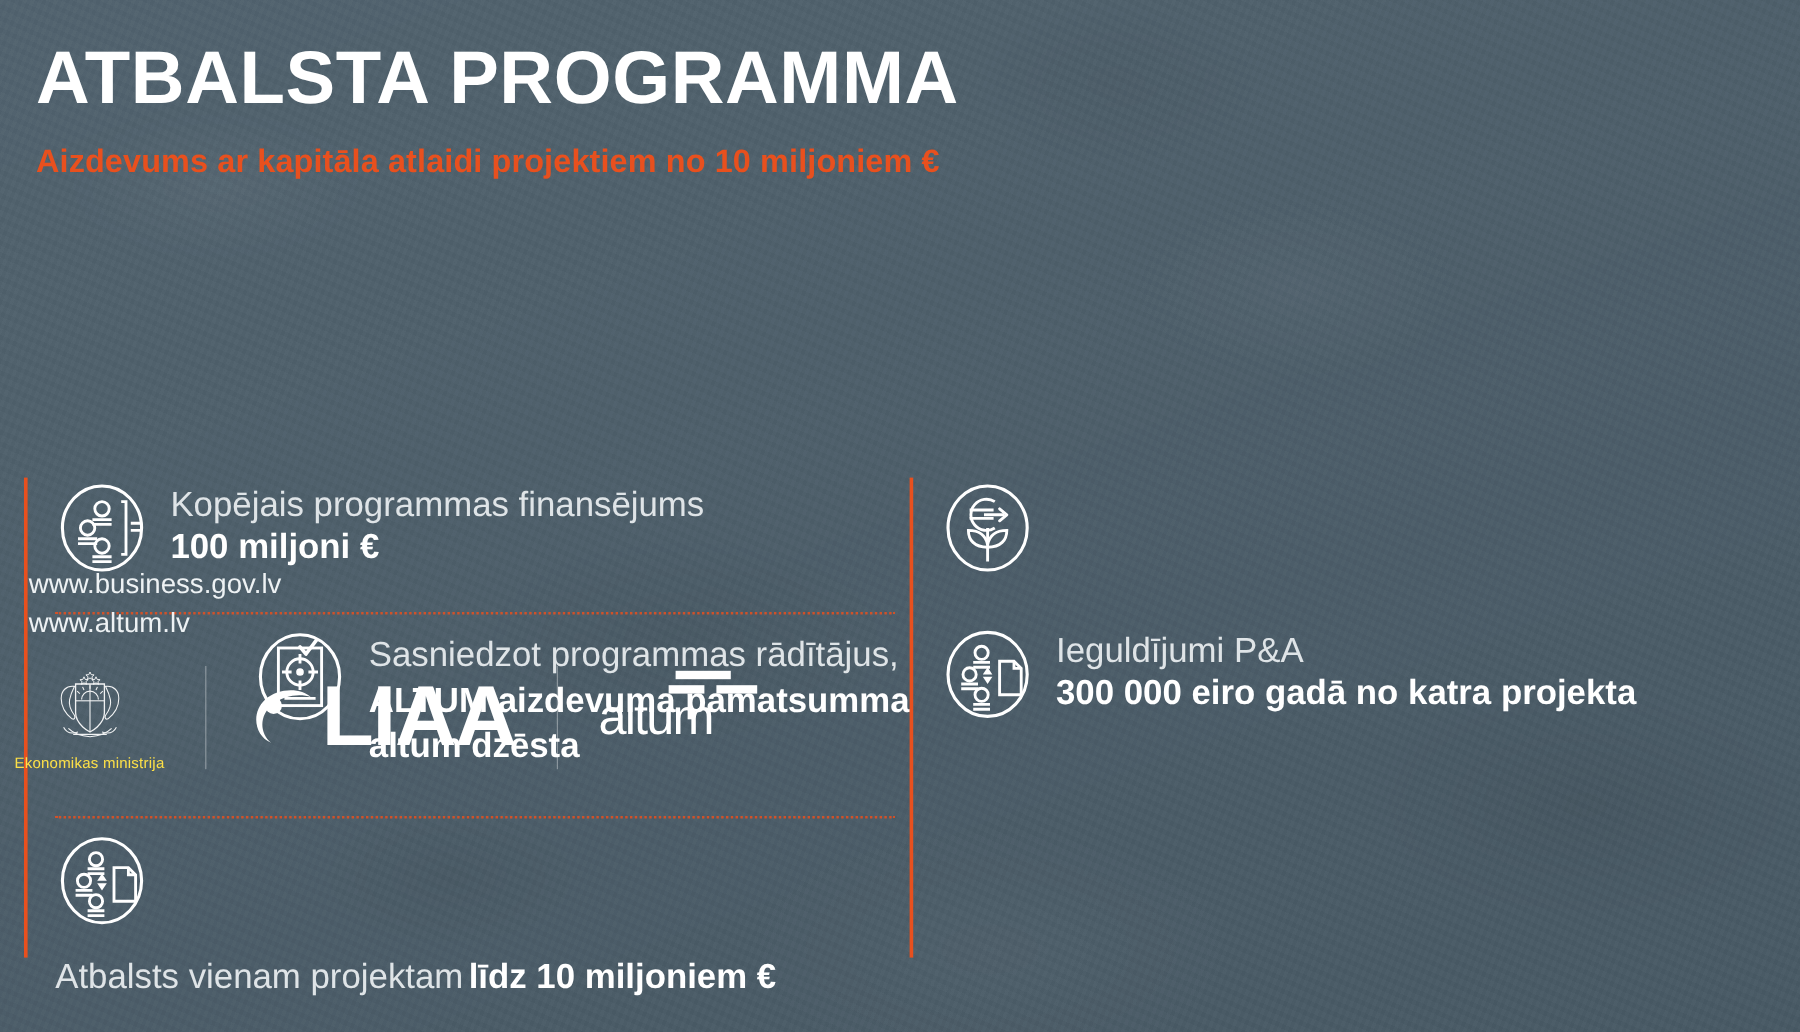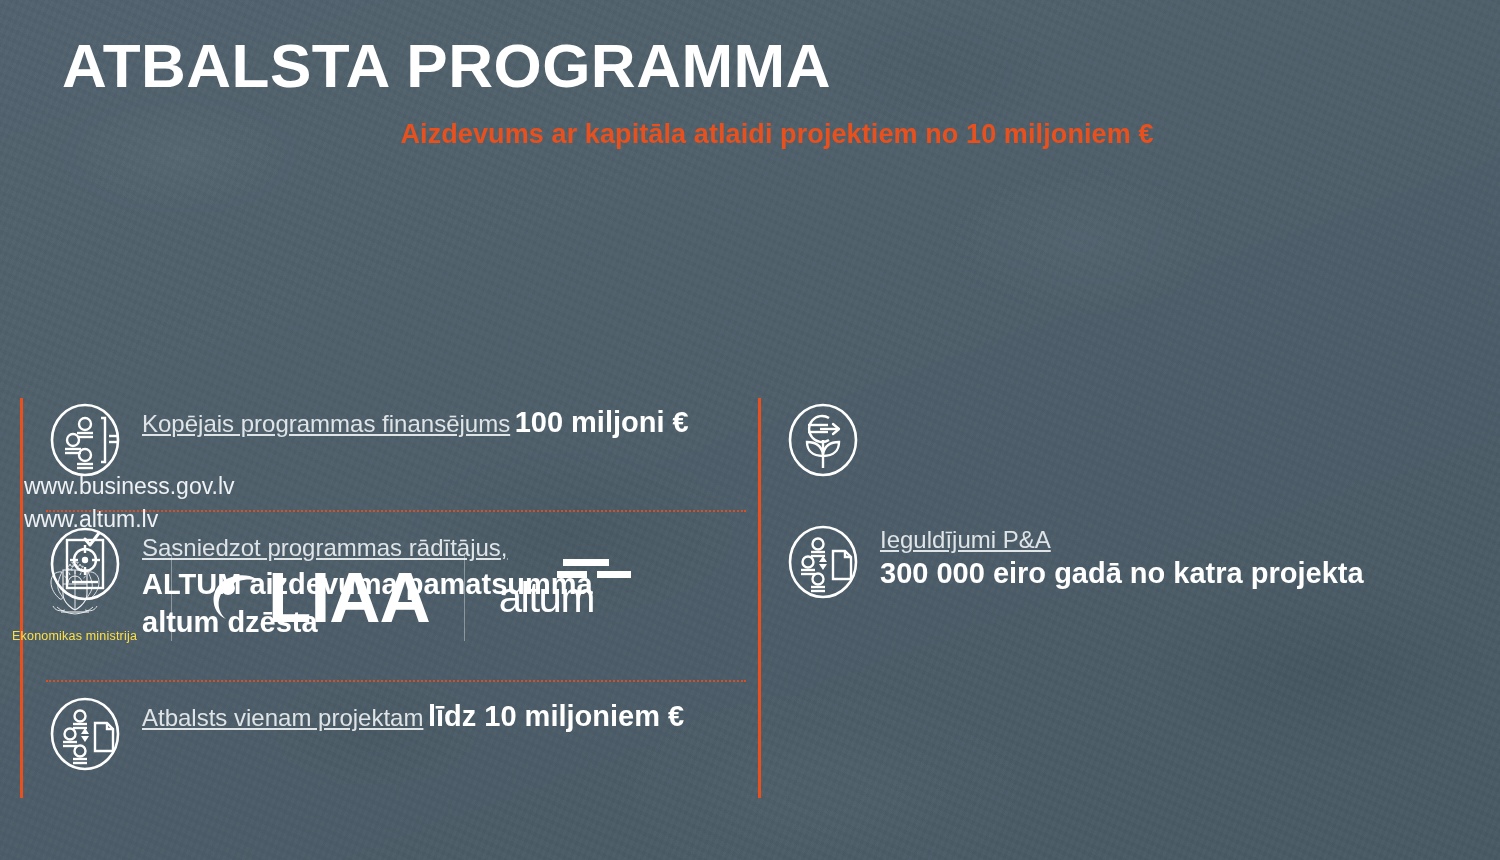--- a/index.html
+++ b/index.html
@@ -35,40 +35,39 @@
       radial-gradient(ellipse 170px 95px at 62% 8%, rgba(0,0,0,.04), transparent 70%),
       repeating-linear-gradient(112deg, rgba(255,255,255,.012) 0 3px, rgba(0,0,0,.012) 3px 6px),
       repeating-linear-gradient(24deg, rgba(255,255,255,.010) 0 5px, rgba(0,0,0,.010) 5px 9px),
       linear-gradient(160deg, rgba(255,255,255,.03), rgba(0,0,0,.05));
     opacity: .95;
   }
 
   #poster > * { position: relative; z-index: 2; }
 
   
-  .header { position: absolute; left: 30px; top: 34px; width: 1430px; margin-left: 32px; }
+  .header { position: absolute; left: 30px; top: 34px; width: 1430px; }
 
   .title-line {
     color: #ffffff;
     font-size: 62px;
     line-height: 1.02;
     font-weight: 700;
     letter-spacing: 0.5px;
     white-space: nowrap;
   }
   .title-line.l2 { margin-top: 6px; }
 
   .subtitle {
     margin-top: 22px;
     color: #e8501e;
     font-size: 27px;
     font-weight: 700;
     letter-spacing: .1px;
     white-space: nowrap;
-    text-align: center;
   }
 
   
   .columns {
     position: absolute;
     left: 20px;
     top: 282px;
     width: 1460px;
     height: 400px;
     display: flex;
@@ -90,22 +89,22 @@
     background: #e8501e;
   }
 
   .item {
     display: flex;
     align-items: flex-start;
     gap: 18px;
   }
 
   .col-left  .item-1 { height: 112px; padding-top: 4px; }
-  .col-left  .item-2 { height: 168px; padding-top: 14px; }
-  .col-left  .item-3 { height: 110px; padding-top: 14px; }
+  .col-left  .item-2 { height: 168px; padding-top: 14px; justify-content: flex-end; }
+  .col-left  .item-3 { height: 110px; padding-top: 14px; flex-direction: column; }
 
   .col-right .item-1 { height: 112px; padding-top: 4px; }
   .col-right .item-2 { height: 140px; padding-top: 14px; }
   .col-right .item-3 { height: 110px; padding-top: 14px; }
 
   .dotsep {
     height: 0;
     border-top: 2px dotted #e8501e;
     opacity: .85;
   }
@@ -119,25 +118,24 @@
     display: flex;
     align-items: flex-start;
     justify-content: center;
   }
   .icon-wrap svg { display: block; }
 
   .texts { padding-top: 2px; }
 
   .label {
     color: #dfe4e7;
-    font-size: 24px;
+    font-size: 29px;
     font-weight: 400;
     line-height: 1.18;
     white-space: nowrap;
-    text-decoration: underline;
   }
   .value {
     color: #ffffff;
     font-size: 29px;
     font-weight: 700;
     line-height: 1.3;
     margin-top: 2px;
     white-space: nowrap;
   }
   .value .wrap2 { display: block; }

